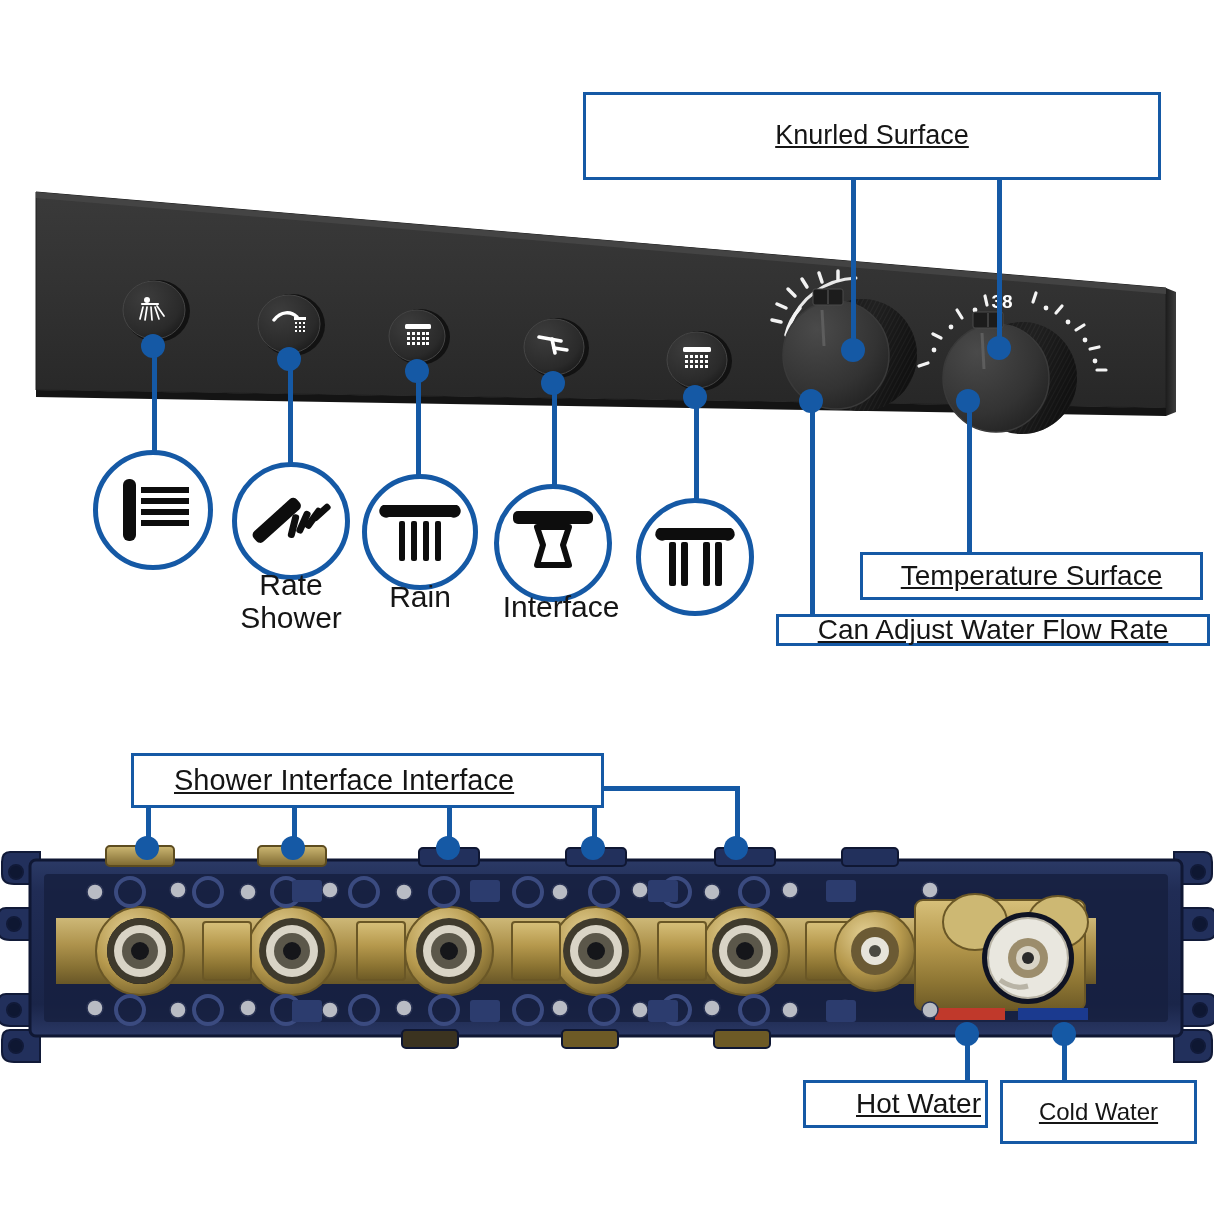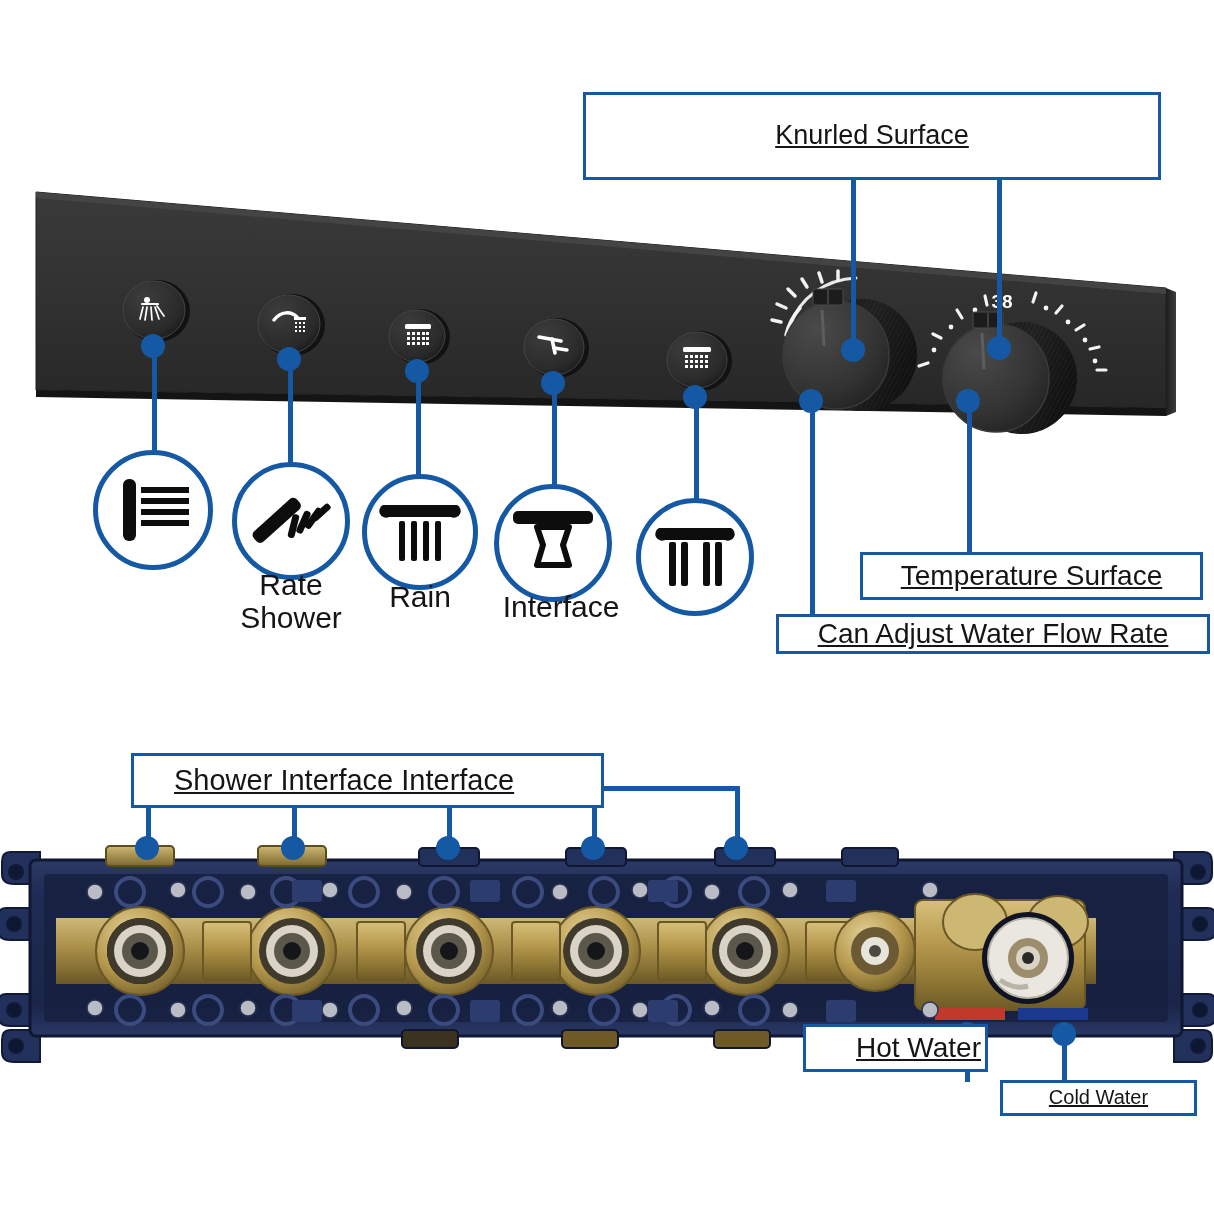--- a/index.html
+++ b/index.html
@@ -346,21 +346,21 @@
       </g>
     </svg>
   </div>
 
   <div class="ln v" style="left:967px;top:400px;height:152px;"></div>
   <div class="dot" style="left:956px;top:389px;width:24px;height:24px;"></div>
   <div class="lbl" id="lbl-temp" style="left:860px;top:552px;width:343px;height:48px;font-size:28px;">Temperature Surface</div>
 
   <div class="ln v" style="left:810px;top:400px;height:216px;"></div>
   <div class="dot" style="left:799px;top:389px;width:24px;height:24px;"></div>
-  <div class="lbl" id="lbl-flow" style="left:776px;top:614px;width:434px;height:40px;font-size:28px;">Can Adjust Water Flow Rate</div>
+  <div class="lbl" id="lbl-flow" style="left:776px;top:614px;width:434px;height:32px;font-size:28px;">Can Adjust Water Flow Rate</div>
 
   <svg id="valve-svg" width="1214" height="330" viewBox="0 0 1214 330" style="position:absolute;left:0;top:830px;z-index:10;">
     <defs>
       <linearGradient id="navyGrad" x1="0" y1="0" x2="0" y2="1">
         <stop offset="0%" stop-color="#2b3a66"></stop>
         <stop offset="18%" stop-color="#202c55"></stop>
         <stop offset="82%" stop-color="#1a2549"></stop>
         <stop offset="100%" stop-color="#2a3865"></stop>
       </linearGradient>
       <linearGradient id="brassGrad" x1="0" y1="0" x2="0" y2="1">
@@ -578,19 +578,19 @@
   <div class="dot" style="left:281px;top:836px;width:24px;height:24px;"></div>
   <div class="ln v" style="left:447px;top:806px;height:38px;"></div>
   <div class="dot" style="left:436px;top:836px;width:24px;height:24px;"></div>
   <div class="ln v" style="left:592px;top:806px;height:38px;"></div>
   <div class="dot" style="left:581px;top:836px;width:24px;height:24px;"></div>
   <div class="ln v" style="left:735px;top:786px;height:58px;"></div>
   <div class="dot" style="left:724px;top:836px;width:24px;height:24px;"></div>
 
   <div class="dot" style="left:955px;top:1022px;width:24px;height:24px;"></div>
   <div class="ln v" style="left:965px;top:1040px;height:42px;"></div>
-  <div class="lbl" id="lbl-hot" style="left:803px;top:1024px;width:185px;height:48px;font-size:28px;padding-left:46px;">Hot Water</div>
+  <div class="lbl" id="lbl-hot" style="left:803px;top:1080px;width:185px;height:48px;font-size:28px;padding-left:46px;">Hot Water</div>
 
   <div class="dot" style="left:1052px;top:1022px;width:24px;height:24px;"></div>
   <div class="ln v" style="left:1062px;top:1040px;height:42px;"></div>
-  <div class="lbl" id="lbl-cold" style="left:1000px;top:1080px;width:197px;height:36px;font-size:20px;">Cold Water</div>
+  <div class="lbl" id="lbl-cold" style="left:1000px;top:1080px;width:197px;height:64px;font-size:24px;">Cold Water</div>
 
 </div>
 
 </body></html>

